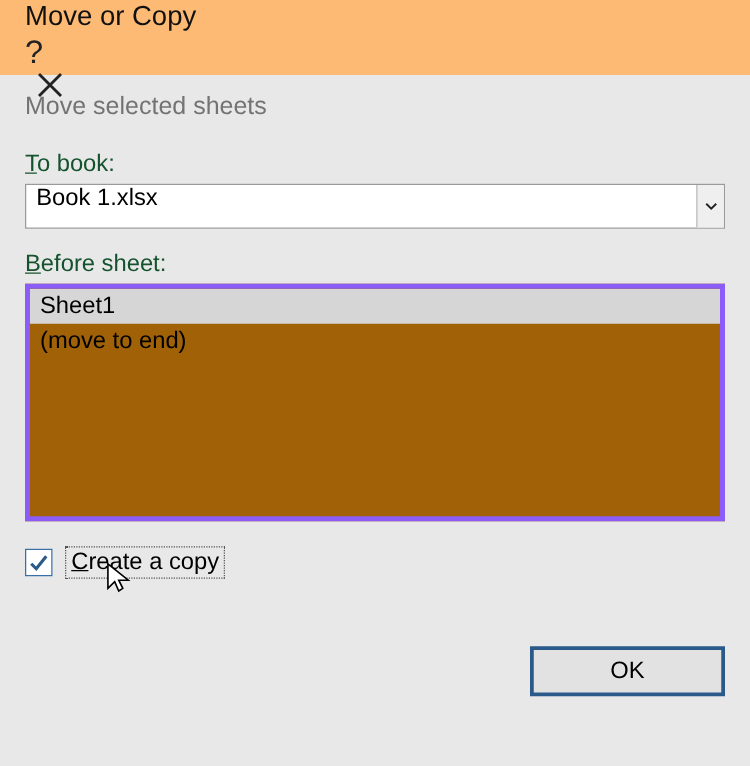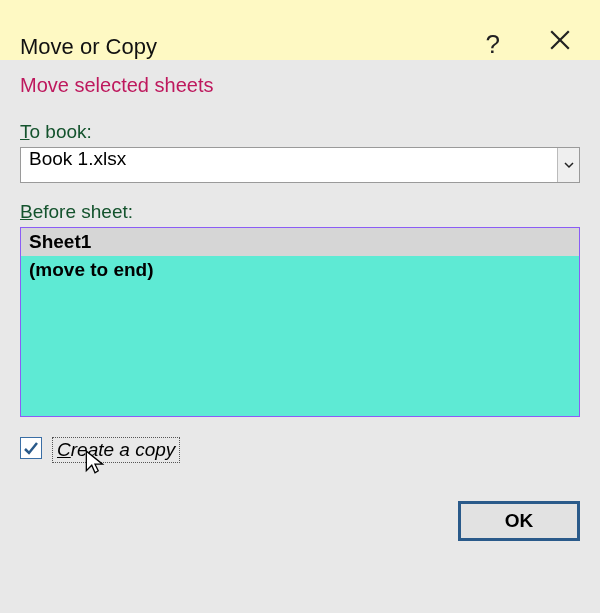--- a/index.html
+++ b/index.html
@@ -9,23 +9,24 @@
       background: #e8e8e8;
       font-family: "Segoe UI", Tahoma, sans-serif;
       font-size: 18px;
       color: #000;
       position: relative;
       overflow: hidden;
     }
     .titlebar {
       height: 60px;
       display: flex;
-      align-items: flex-end;
+      align-items: flex-start;
       padding: 0 20px;
-      background: #fef9c3;
+      background: #fdba74;
+      flex-direction: column;
     }
     .titlebar .title {
       font-size: 22px;
       color: #111;
     }
     .titlebar .spacer { flex: 1; }
     .titlebar .help-icon {
       font-size: 26px;
       color: #222;
       margin-right: 40px;
@@ -39,21 +40,21 @@
       align-items: center;
       justify-content: center;
       cursor: pointer;
     }
     .titlebar .close-icon svg { width: 22px; height: 22px; }
     .content {
       padding: 14px 20px 0 20px;
     }
     .instructions {
       font-size: 20px;
-      color: #be185d;
+      color: #737373;
       margin-bottom: 24px;
     }
     .label {
       font-size: 19px;
       color: #14532d;
       margin-bottom: 4px;
     }
     .underline-first::first-letter { text-decoration: underline; }
     .dropdown {
       position: relative;
@@ -78,42 +79,40 @@
       display: flex;
       align-items: center;
       justify-content: center;
       background: #efefef;
     }
     .dropdown .chevron svg { width: 10px; height: 10px; }
     .before-sheet-label .ul { text-decoration: underline; }
     .listbox {
       width: 100%;
       height: 190px;
-      background: #5eead4;
-      border: 1px solid #8b5cf6;
+      background: #a16207;
+      border: 4px solid #8b5cf6;
       overflow: auto;
       margin-bottom: 20px;
-      font-weight: bold;
     }
     .list-item {
       padding: 3px 8px;
       font-size: 19px;
       cursor: default;
     }
     .list-item.selected {
       background: #d6d6d6;
     }
     .checkbox-row {
       display: flex;
-      align-items: flex-start;
+      align-items: center;
       gap: 10px;
       font-size: 19px;
-      margin-bottom: 38px;
+      margin-bottom: 54px;
       position: relative;
-      font-style: italic;
     }
     .checkbox {
       width: 22px;
       height: 22px;
       background: #fff;
       border: 1px solid #3a6ea5;
       display: flex;
       align-items: center;
       justify-content: center;
       cursor: pointer;
@@ -131,30 +130,29 @@
       pointer-events: none;
     }
     .cursor svg { width: 26px; height: 26px; }
     .button-row {
       display: flex;
       justify-content: flex-end;
       gap: 16px;
       padding: 0 20px 18px 20px;
     }
     .btn {
-      width: 122px;
+      width: 156px;
       height: 40px;
       font-size: 19px;
       display: flex;
       align-items: center;
       justify-content: center;
       cursor: pointer;
       border: 1px solid #999;
       background: #e5e5e5;
-      font-weight: bold;
     }
     .btn.primary {
       border: 3px solid #2a5a8a;
       background: #e2e2e2;
     }
   </style>
 </head>
 <body>
 
 <div class="titlebar">

